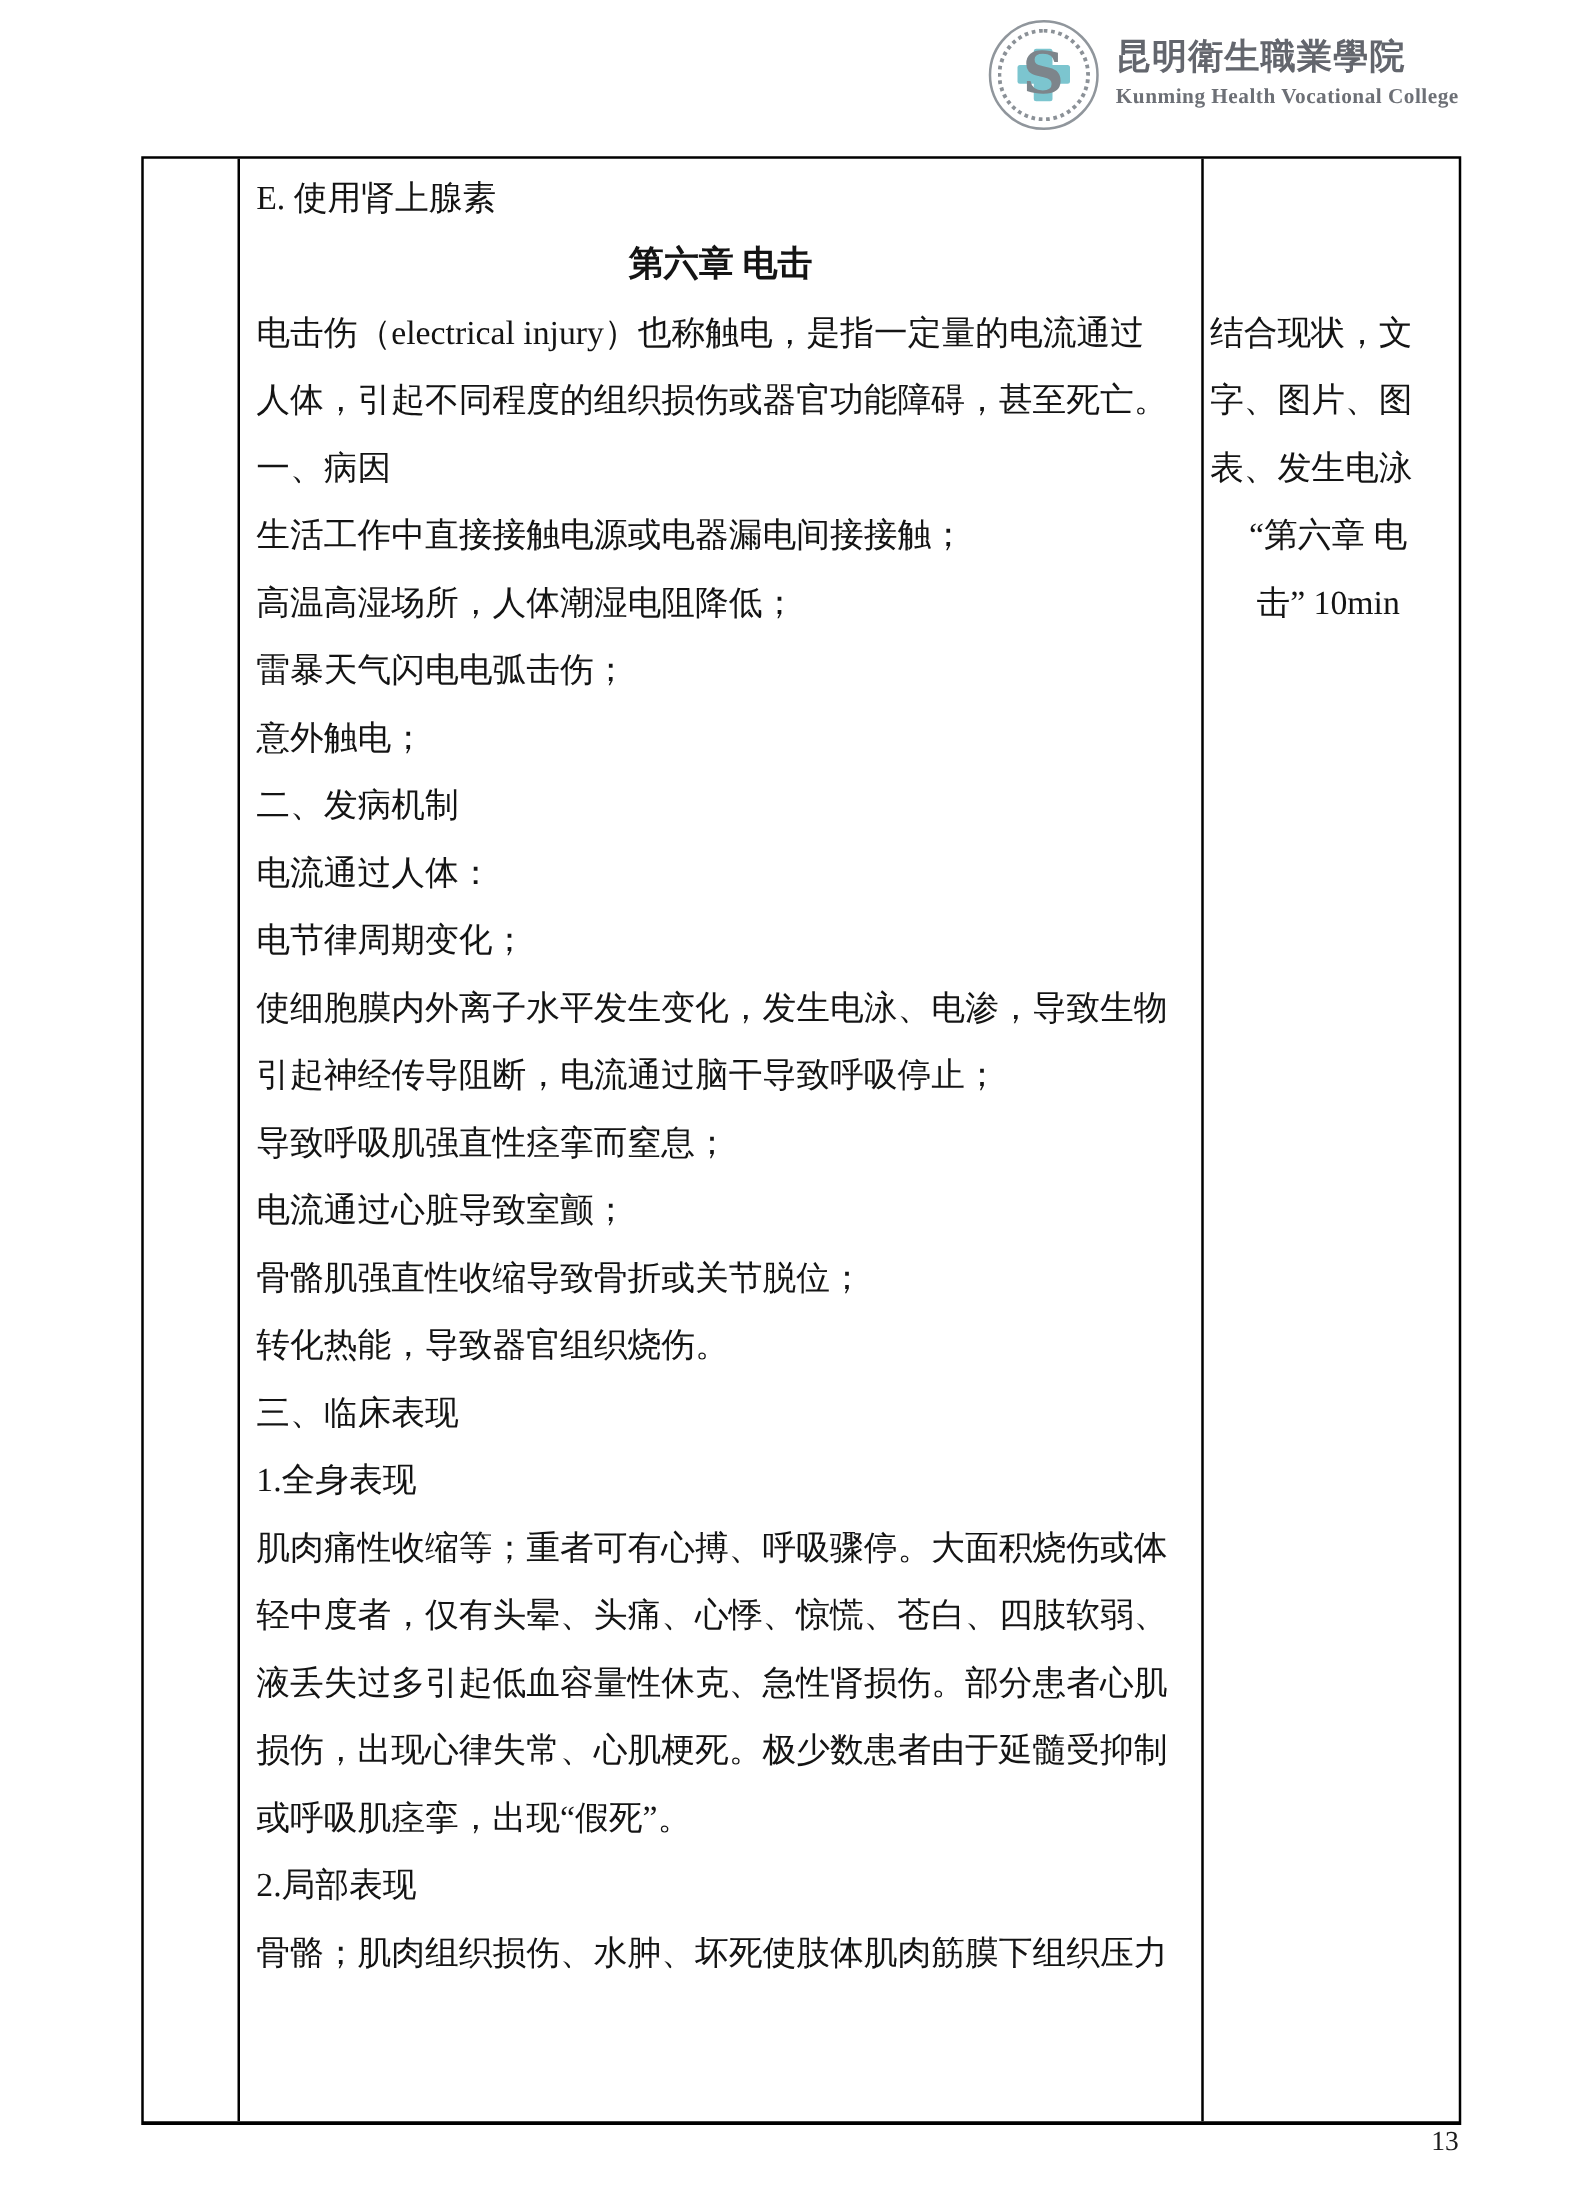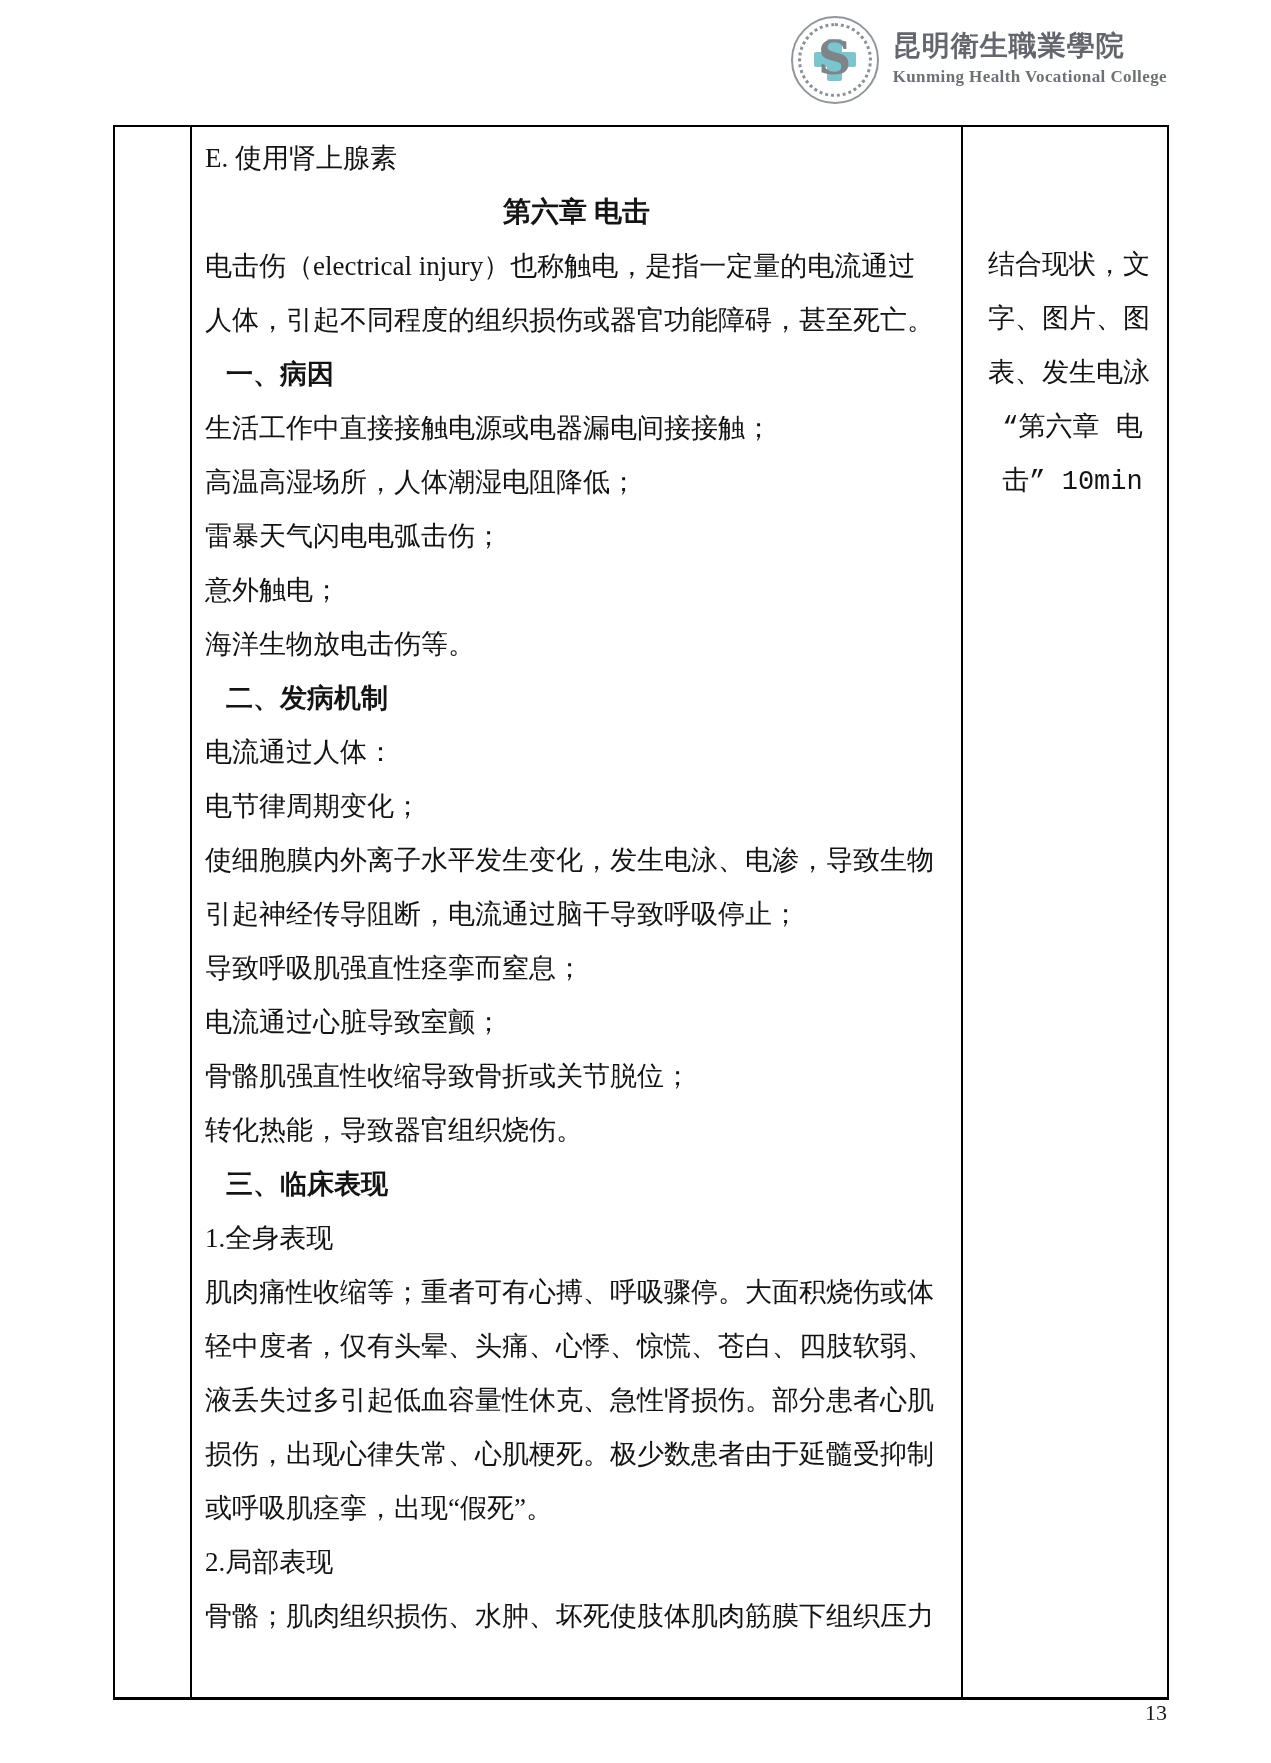--- a/index.html
+++ b/index.html
@@ -52,29 +52,29 @@
   
   .doc-table {
     position:absolute; left:113px; top:125px;
     width:1056px; height:1575px;
     border:2px solid #000; border-bottom-width:3px;
     display:grid; grid-template-columns:77px 771px 1fr;
   }
   .cell { overflow:hidden; }
   .cell-left  { border-right:2px solid #000; }
   .cell-main  { border-right:2px solid #000; padding:4px 13px 0 13px; }
-  .cell-right { padding:112px 10px 0 25px;font-family:Liberation Mono, monospace; }
+  .cell-right { padding:112px 10px 0 5px; }
 
   .line {
     height:54px; line-height:54px;
     font-size:27px; white-space:nowrap; overflow:hidden;
     text-align:left;
   }
   .line.chapter { font-weight:bold; font-size:28px; text-align:center; }
-  .line.heading { font-weight:bold;margin-left:21px; }
+  .line.heading { font-weight:normal; }
   .line.center  { text-align:center; }
 
   
   .page-number {
     position:absolute; top:1700px; right:104px;
     font-size:22px; color:#1a1a1a;
     font-family:"Liberation Serif","DejaVu Serif",serif;
   }
 </style>
 </head>
@@ -100,21 +100,20 @@
     <div class="cell cell-main" id="main-col">
         <div class="line">E. 使用肾上腺素</div>
         <div class="line chapter">第六章 电击</div>
         <div class="line">电击伤（electrical injury）也称触电，是指一定量的电流通过</div>
         <div class="line">人体，引起不同程度的组织损伤或器官功能障碍，甚至死亡。</div>
         <div class="line heading">一、病因</div>
         <div class="line">生活工作中直接接触电源或电器漏电间接接触；</div>
         <div class="line">高温高湿场所，人体潮湿电阻降低；</div>
         <div class="line">雷暴天气闪电电弧击伤；</div>
         <div class="line">意外触电；</div>
-        <div class="line">海洋生物放电击伤等。</div>
         <div class="line heading">二、发病机制</div>
         <div class="line">电流通过人体：</div>
         <div class="line">电节律周期变化；</div>
         <div class="line">使细胞膜内外离子水平发生变化，发生电泳、电渗，导致生物</div>
         <div class="line">引起神经传导阻断，电流通过脑干导致呼吸停止；</div>
         <div class="line">导致呼吸肌强直性痉挛而窒息；</div>
         <div class="line">电流通过心脏导致室颤；</div>
         <div class="line">骨骼肌强直性收缩导致骨折或关节脱位；</div>
         <div class="line">转化热能，导致器官组织烧伤。</div>
         <div class="line heading">三、临床表现</div>

